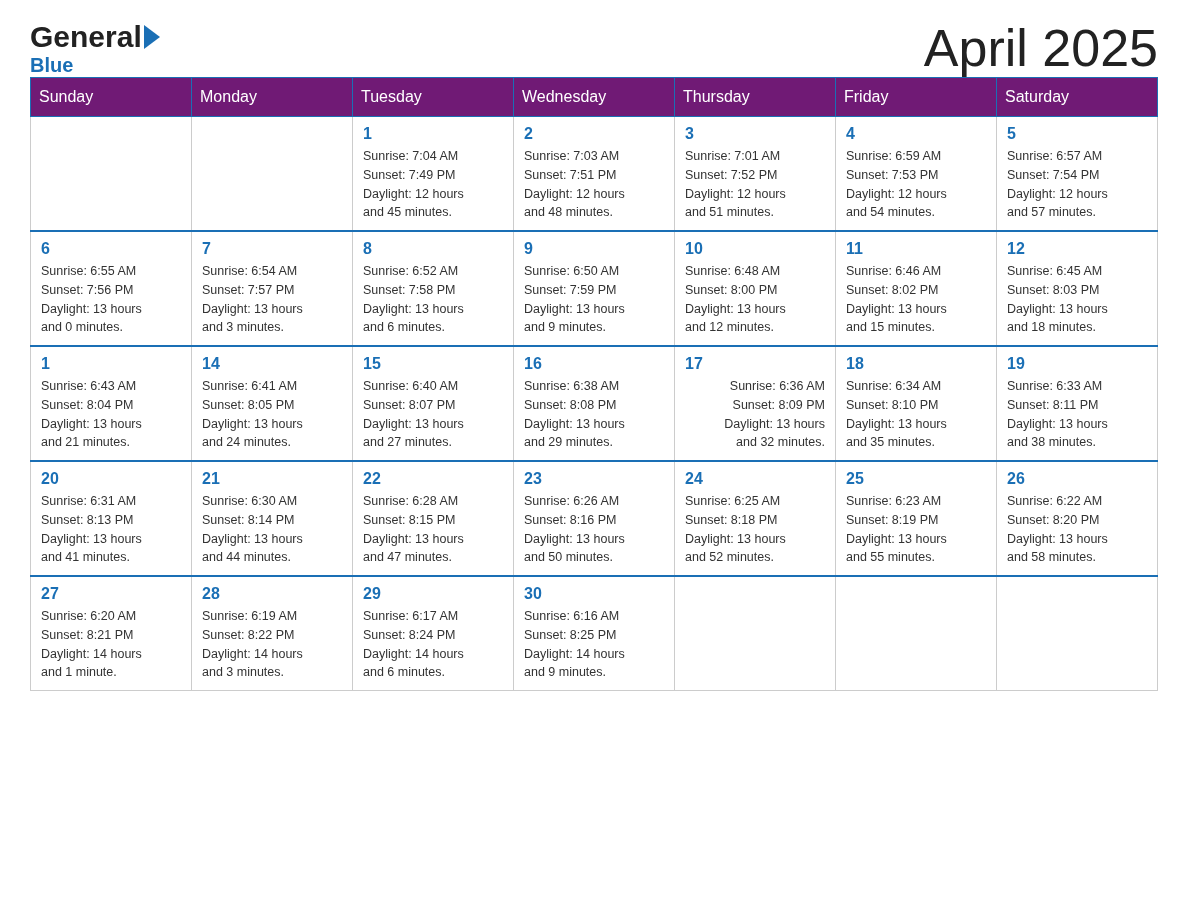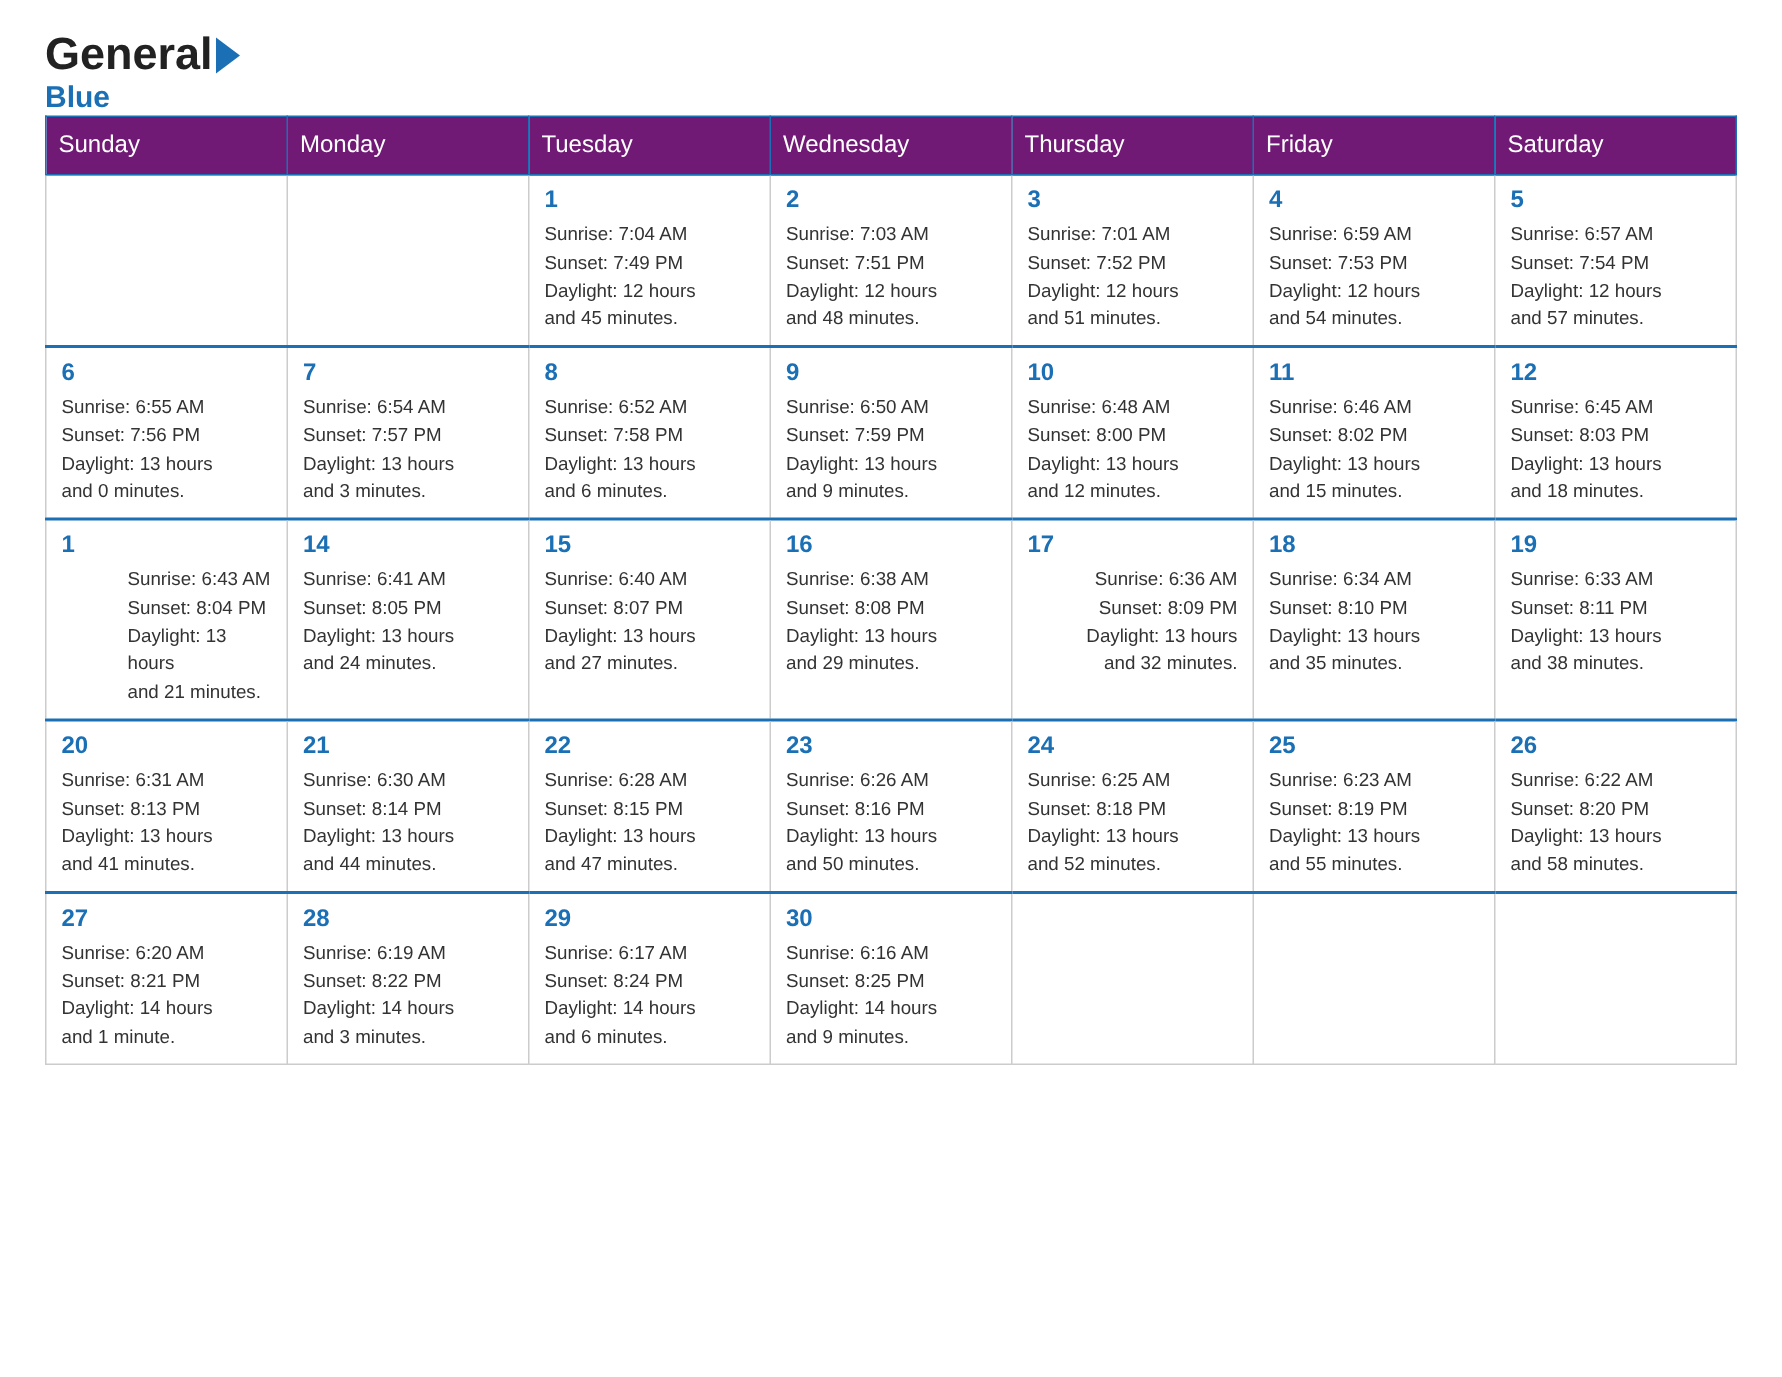--- a/index.html
+++ b/index.html
@@ -104,20 +104,21 @@
 
 <div class="header">
   <div class="logo">
     <div class="logo-line1">
       <span class="logo-word">General</span>
       <span class="triangle-right"></span>
     </div>
     <div class="logo-bottom">Blue</div>
   </div>
   <div class="title-block">
+    <h1>April 2025</h1>
   </div>
 </div>
 
 <table class="calendar">
   <thead>
     <tr>
       <th>Sunday</th>
       <th>Monday</th>
       <th>Tuesday</th>
       <th>Wednesday</th>
@@ -213,21 +214,21 @@
           <span class="day-num">12</span>
           <div class="day-info" style="white-space: pre-line;">Sunrise: 6:45 AM
 Sunset: 8:03 PM
 Daylight: 13 hours
 and 18 minutes.</div>
         </td>
       </tr>
       <tr>
         <td>
           <span class="day-num">1</span>
-          <div class="day-info" style="white-space: pre-line; margin-left: 44px;">Sunrise: 6:43 AM
+          <div class="day-info" style="white-space: pre-line;">Sunrise: 6:43 AM
 Sunset: 8:04 PM
 Daylight: 13 hours
 and 21 minutes.</div>
         </td>
         <td>
           <span class="day-num">14</span>
           <div class="day-info" style="white-space: pre-line;">Sunrise: 6:41 AM
 Sunset: 8:05 PM
 Daylight: 13 hours
 and 24 minutes.</div>

